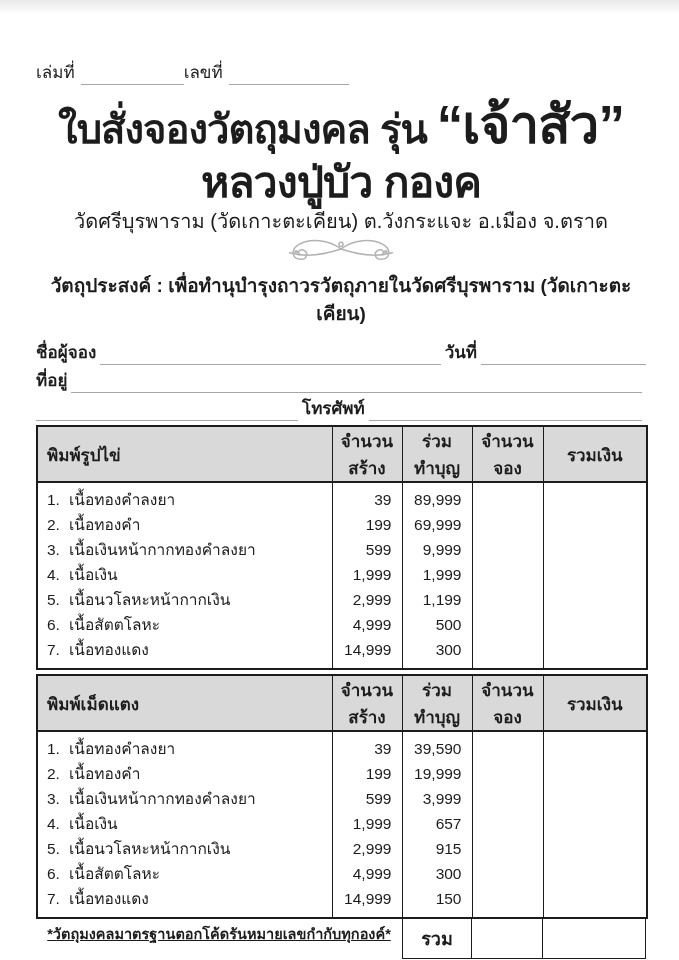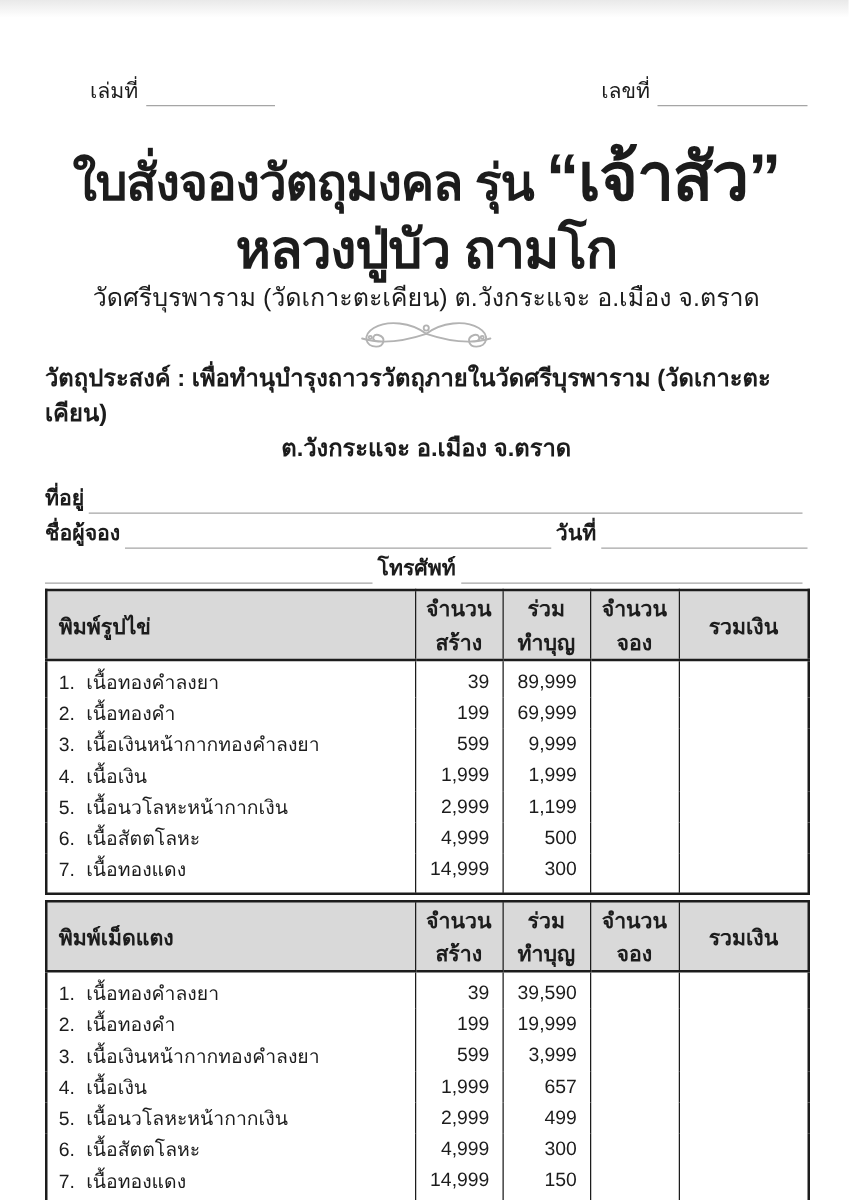--- a/index.html
+++ b/index.html
@@ -7,36 +7,36 @@
   body {
     font-family:"Liberation Sans","DejaVu Sans",sans-serif;
     color:#1c1c1c;
     background:#fff;
     position:relative;
     overflow:hidden;
   }
   .page { padding:58px 33px 0 36px; }
 
   
-  .toprow { display:flex; justify-content:space-between; align-items:flex-end; font-size:17px;margin-left:36px; }
+  .toprow { display:flex; justify-content:flex-start; align-items:flex-end; font-size:17px; }
   .toprow .grp { display:flex; align-items:flex-end; }
   .fill-line { border-bottom:1px solid #a5a5a5; height:16px; display:inline-block; }
   .toprow .fill-line { width:103px; margin-left:6px; }
   .toprow .grp.right .fill-line { width:120px; }
 
   
-  .title1 { text-align:center; font-weight:800; font-size:40px; line-height:56px; margin-top:30px; letter-spacing:-1px; white-space:nowrap; }
+  .title1 { text-align:center; font-weight:800; font-size:40px; line-height:56px; margin-top:12px; letter-spacing:-1px; white-space:nowrap; }
   .title1 .quoted { font-size:53px; }
   .title2 { text-align:center; font-weight:800; font-size:43px; line-height:50px; letter-spacing:-1px; }
   .subtitle { text-align:center; font-weight:400; font-size:20px; line-height:26px; margin-top:1px; }
 
   .ornament { text-align:center; height:32px; margin-top:2px; }
   .ornament svg { height:28px; }
 
-  .purpose { text-align:left; font-weight:700; font-size:19px; line-height:28px; margin-top:4px; }
+  .purpose { text-align:center; font-weight:700; font-size:19px; line-height:28px; margin-top:4px; }
   .purpose2 { text-align:center; font-weight:700; font-size:19px; line-height:28px; }
 
   
   .fields { margin-top:9px; font-size:17px; font-weight:700; }
   .frow { display:flex; align-items:flex-end; height:28px; }
   .frow .fill-line { flex:1 1 auto; margin:0 4px; }
   .frow .lbl { white-space:nowrap; }
   .frow .w-date { flex:0 0 165px; margin-right:0; }
   .frow .w-half { flex:0 0 262px; margin-left:0; }
 
@@ -80,48 +80,47 @@
     <div class="grp right">
       <span class="lbl">เลขที่</span>
       <span class="fill-line"></span>
     </div>
   </div>
 
   <div class="title1">
     <span>ใบสั่งจองวัตถุมงคล รุ่น</span>
     <span class="quoted">“เจ้าสัว”</span>
   </div>
-  <div class="title2">หลวงปู่บัว ถามโก</div>
+  <div class="title2">หลวงปู่บัว กองค</div>
   <div class="subtitle">วัดศรีบุรพาราม (วัดเกาะตะเคียน) ต.วังกระแจะ อ.เมือง จ.ตราด</div>
 
   <div class="ornament">
     <svg viewBox="0 0 150 30" fill="none" stroke="#b3b3b3" stroke-width="1.6" stroke-linecap="round">
       <path d="M75 14 C62 4 42 2 30 9 C20 15 23 25 32 25 C39 25 41 17 34 15 C30 14 28 18 31 20"></path>
       <path d="M75 14 C88 4 108 2 120 9 C130 15 127 25 118 25 C111 25 109 17 116 15 C120 14 122 18 119 20"></path>
       <path d="M75 14 C60 19 40 24 20 18"></path>
       <path d="M75 14 C90 19 110 24 130 18"></path>
       <circle cx="75" cy="9" r="2.2"></circle>
       <circle cx="27" cy="17" r="1.3"></circle>
       <circle cx="123" cy="17" r="1.3"></circle>
     </svg>
   </div>
 
   <div class="purpose">วัตถุประสงค์ : เพื่อทำนุบำรุงถาวรวัตถุภายในวัดศรีบุรพาราม (วัดเกาะตะเคียน)</div>
-  <div class="purpose2">ต.วังกระแจะ อ.เมือง จ.ตราด</div>
 
   <div class="fields">
     <div class="frow">
-      <span class="lbl">ที่อยู่</span>
-      <span class="fill-line"></span>
-    </div>
-    <div class="frow">
       <span class="lbl">ชื่อผู้จอง</span>
       <span class="fill-line"></span>
       <span class="lbl">วันที่</span>
       <span class="fill-line w-date"></span>
+    </div>
+    <div class="frow">
+      <span class="lbl">ที่อยู่</span>
+      <span class="fill-line"></span>
     </div>
     <div class="frow">
       <span class="fill-line w-half"></span>
       <span class="lbl">โทรศัพท์</span>
       <span class="fill-line"></span>
     </div>
   </div>
 
   <table>
     <colgroup>
@@ -231,21 +230,21 @@
     <tr>
       <td class="c-name"><span class="no">4.</span><span>เนื้อเงิน</span></td>
       <td class="num">1,999</td>
       <td class="num">657</td>
       <td></td>
       <td></td>
     </tr>
     <tr>
       <td class="c-name"><span class="no">5.</span><span>เนื้อนวโลหะหน้ากากเงิน</span></td>
       <td class="num">2,999</td>
-      <td class="num">499</td>
+      <td class="num">915</td>
       <td></td>
       <td></td>
     </tr>
     <tr>
       <td class="c-name"><span class="no">6.</span><span>เนื้อสัตตโลหะ</span></td>
       <td class="num">4,999</td>
       <td class="num">300</td>
       <td></td>
       <td></td>
     </tr>

